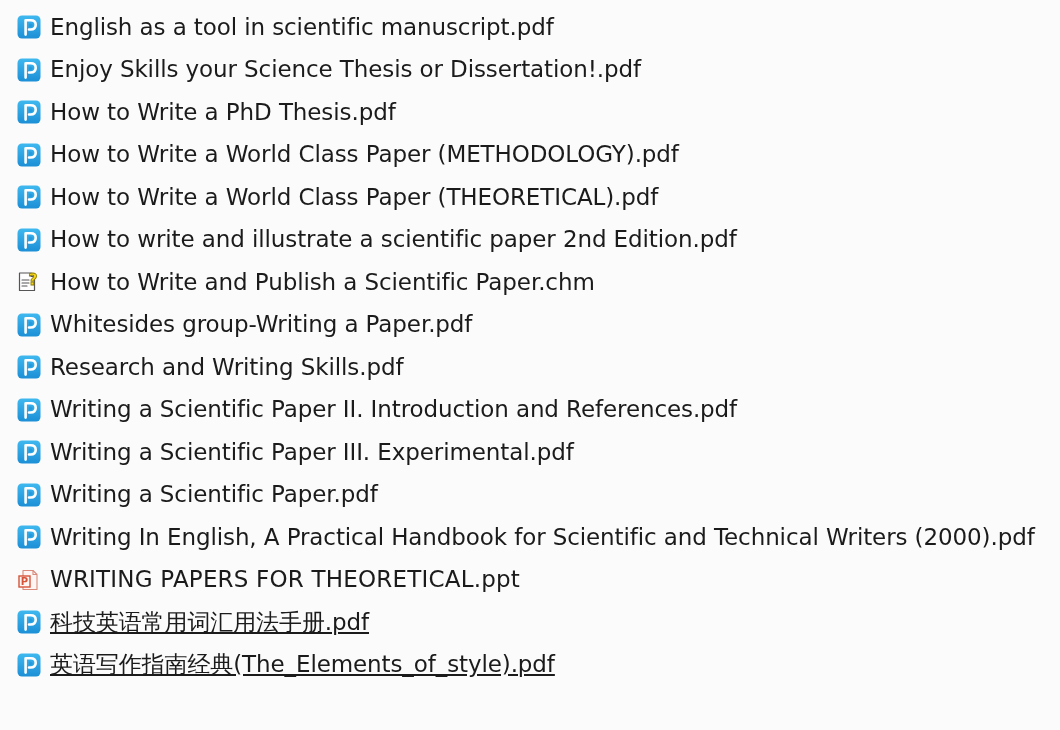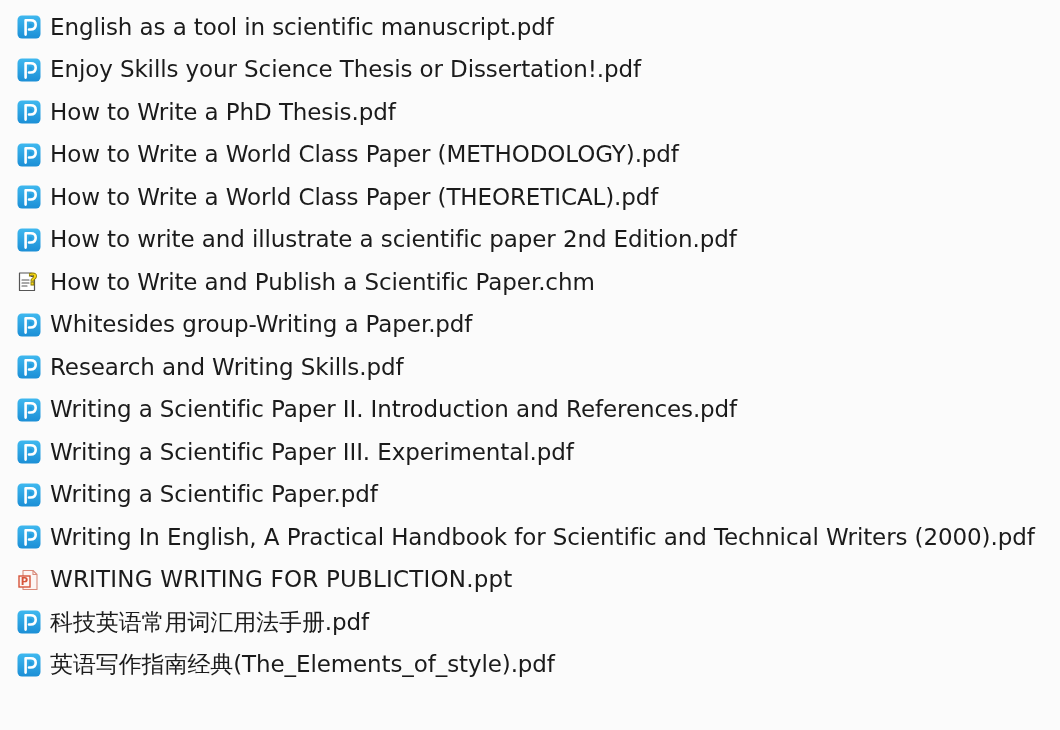--- a/index.html
+++ b/index.html
@@ -50,20 +50,21 @@
     font-size: 23px;
     line-height: 1;
     color: #1b1b1b;
     white-space: nowrap;
     letter-spacing: -0.1px;
     font-weight: 400;
     font-family: "DejaVu Sans", "Liberation Sans", sans-serif;
   }
   .file-label.cjk {
     font-family: "DejaVu Sans", "Liberation Sans", sans-serif;
+    text-decoration: underline;
   }
   .file-label.caps {
     letter-spacing: 0.2px;
   }
 </style>
 </head>
 <body style="background: rgb(251, 251, 251);">
 
 <ul id="file-list">
     <li class="file-row">
@@ -275,21 +276,21 @@
     </li>
     <li class="file-row">
       <span class="icon-wrap">
         <svg viewBox="0 0 26 26" xmlns="http://www.w3.org/2000/svg">
           <path d="M7 3.5 h10 l4 4 v15 h-14 z" fill="#fdf6f4" stroke="#d98a7a" stroke-width="1.1" stroke-linejoin="round"></path>
           <path d="M17 3.5 v4 h4" fill="none" stroke="#d98a7a" stroke-width="1.1"></path>
           <rect x="3" y="9" width="11" height="11" fill="#fdf6f4" stroke="#d6543a" stroke-width="1.4"></rect>
           <text x="8.5" y="18" font-family="DejaVu Sans, sans-serif" font-size="10" font-weight="bold" fill="#d6543a" text-anchor="middle">P</text>
         </svg>
       </span>
-      <span class="file-label caps">WRITING WRITING FOR PUBLICTION.ppt</span>
+      <span class="file-label caps">WRITING PAPERS FOR THEORETICAL.ppt</span>
     </li>
     <li class="file-row">
       <span class="icon-wrap">
         <svg viewBox="0 0 26 26" xmlns="http://www.w3.org/2000/svg">
           <defs>
             <linearGradient id="pdfg15" x1="0" y1="0" x2="0" y2="1">
               <stop offset="0%" stop-color="#3fb8ef"></stop>
               <stop offset="100%" stop-color="#1c8fd6"></stop>
             </linearGradient>
           </defs>

